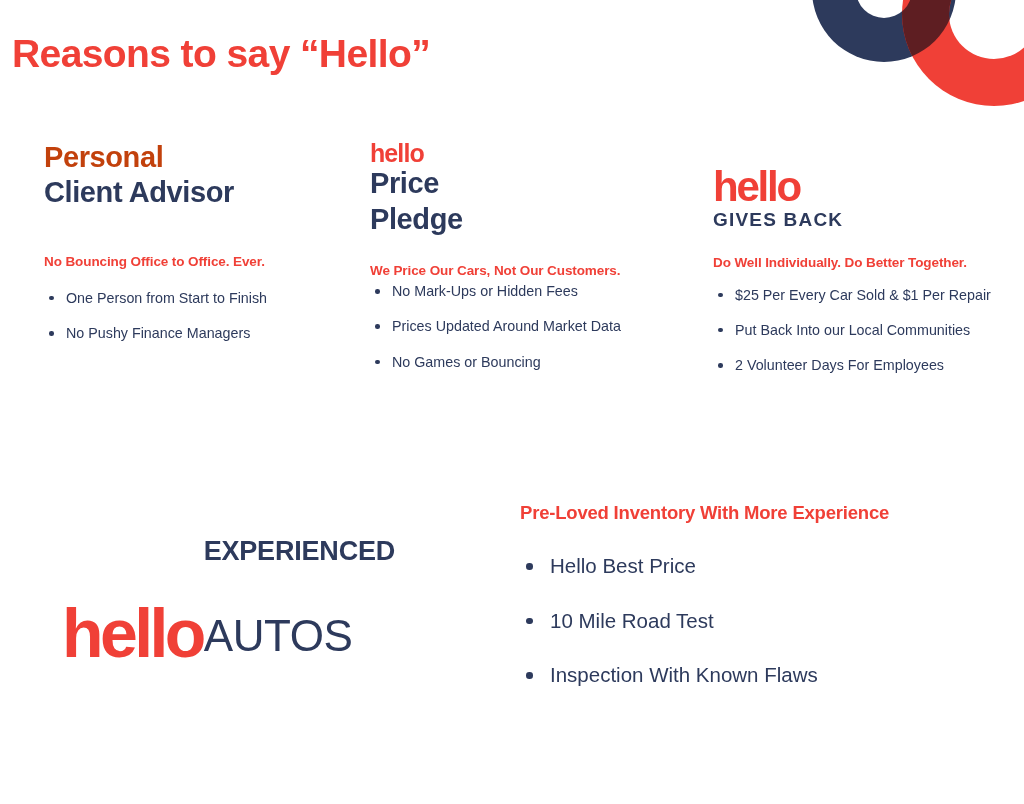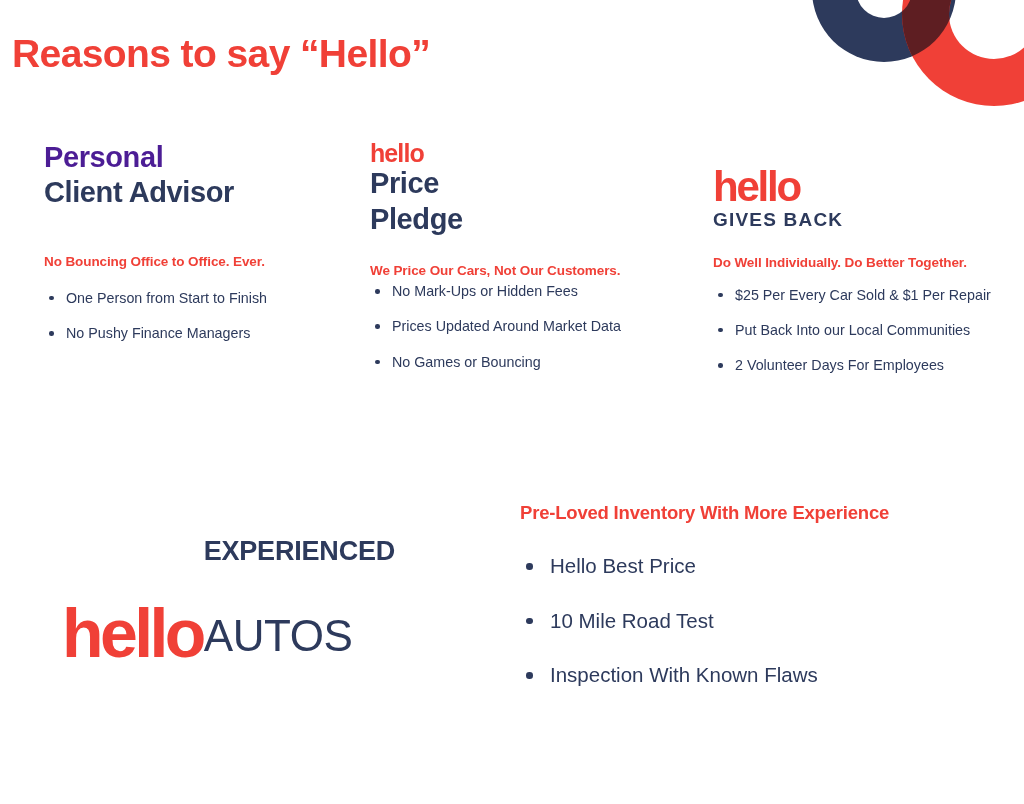--- a/index.html
+++ b/index.html
@@ -50,21 +50,21 @@
 
   .head-block { position: relative; }
 
   .hd-line {
     font-size: 29px;
     font-weight: bold;
     line-height: 1.22;
     letter-spacing: -0.4px;
     white-space: nowrap;
   }
-  .hd-red  { color: #4c1d95; }
+  .hd-red  { color: #c2410c; }
   .hd-navy { color: #2d3a5c; }
 
   .hello-small {
     font-size: 25px;
     font-weight: bold;
     color: #f04037;
     letter-spacing: -0.9px;
     line-height: 1.05;
   }
   .hello-big {

